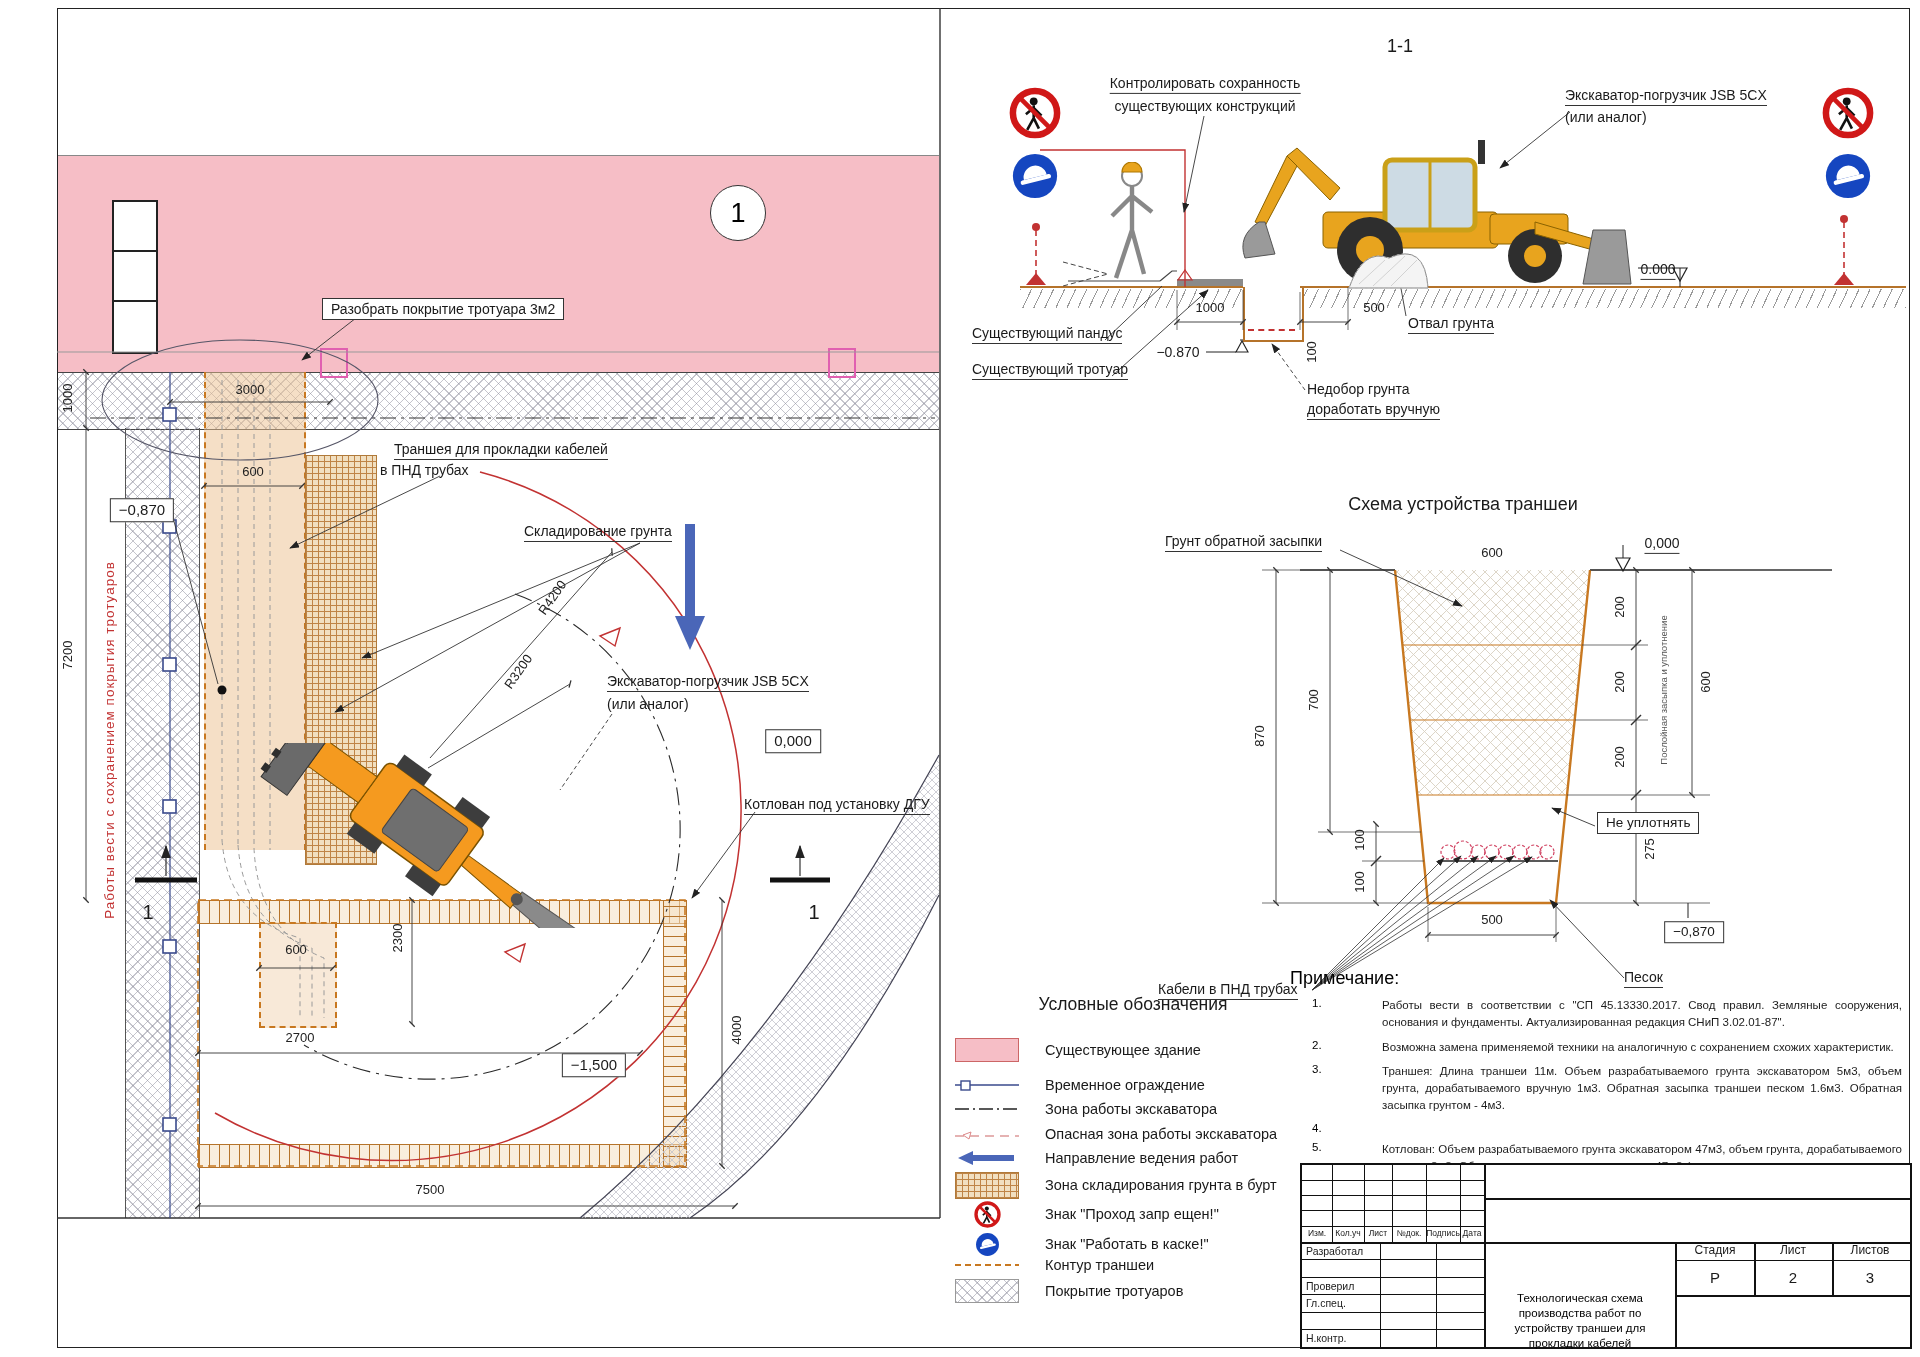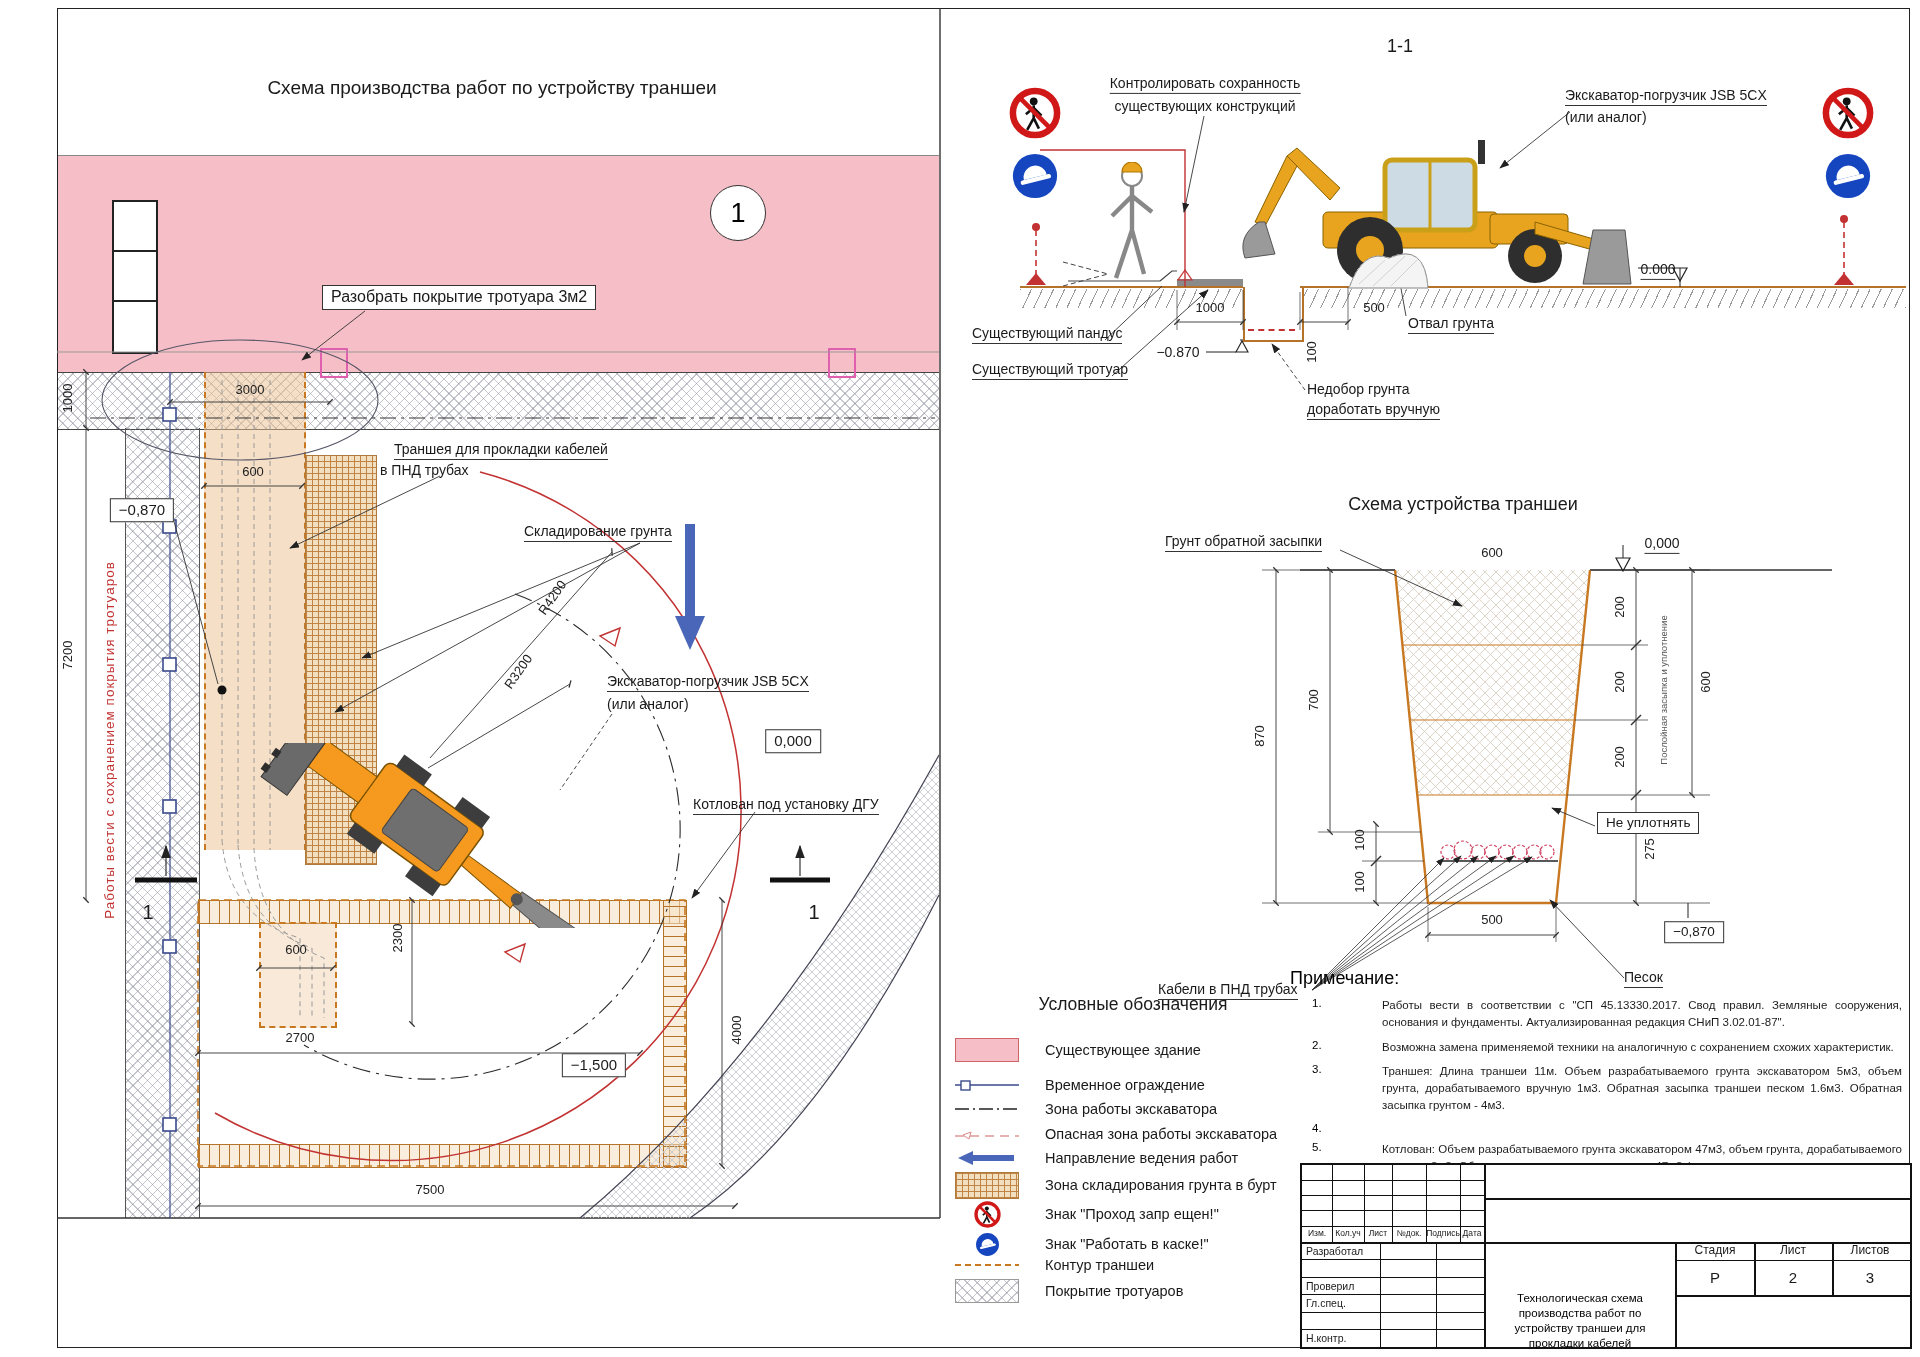--- a/index.html
+++ b/index.html
@@ -346,31 +346,30 @@
     <svg width="52" height="52" viewBox="0 0 40 40">
         <circle cx="20" cy="20" r="19" fill="#fff"></circle>
         <circle cx="20" cy="20" r="17" fill="#1546c0"></circle>
         <g transform="rotate(-14 20 20)">
           <path d="M11,21 a9,9 0 0 1 18,0 z" fill="#fff"></path>
           <rect x="8" y="21" width="24" height="3.4" rx="1.7" fill="#fff"></rect>
         </g>
       </svg>
   </div>
 
-  <div class="lbl cc" style="left:492px;top:88px;font-size:19px;">Схема производства работ по устройству траншеи</div>
   <div class="abs" style="left:710px;top:185px;width:54px;height:54px;border:1.3px solid #333;border-radius:50%;background:#fff;display:flex;align-items:center;justify-content:center;">
     <span style="font-size:27px;">1</span>
   </div>
-  <div class="lbl boxed" style="left:322px;top:285px;font-size:16px;text-align:center;">Разобрать покрытие тротуара 3м2</div>
+  <div class="lbl boxed" style="left:322px;top:298px;font-size:14px;text-align:center;">Разобрать покрытие тротуара 3м2</div>
   <div class="lbl ulb" style="left:394px;top:440px;">Траншея для прокладки кабелей</div>
   <div class="lbl" style="left:380px;top:461px;">в ПНД трубах</div>
   <div class="lbl ulb" style="left:524px;top:522px;">Складирование грунта</div>
   <div class="lbl ulb" style="left:607px;top:672px;">Экскаватор-погрузчик JSB 5CX</div>
   <div class="lbl" style="left:607px;top:695px;">(или аналог)</div>
-  <div class="lbl ulb" style="left:693px;top:795px;">Котлован под установку ДГУ</div>
+  <div class="lbl ulb" style="left:744px;top:795px;">Котлован под установку ДГУ</div>
   <div class="lbl cc rot red" style="left:110px;top:740px;font-size:13.5px;letter-spacing:1px;">Работы вести с сохранением покрытия тротуаров</div>
   <div class="lbl boxed cc" style="left:793px;top:741px;font-size:15px;">0,000</div>
   <div class="lbl boxed cc" style="left:142px;top:510px;font-size:15px;">−0,870</div>
   <div class="lbl boxed cc" style="left:594px;top:1065px;font-size:15px;">−1,500</div>
   <div class="lbl cc dimtxt" style="left:250px;top:390px;">3000</div>
   <div class="lbl cc rot dimtxt" style="left:68px;top:398px;">1000</div>
   <div class="lbl cc dimtxt" style="left:253px;top:472px;">600</div>
   <div class="lbl cc rot dimtxt" style="left:68px;top:655px;">7200</div>
   <div class="lbl cc rotr dimtxt" style="left:553px;top:598px;">R4200</div>
   <div class="lbl cc rotr dimtxt" style="left:519px;top:672px;">R3200</div>

